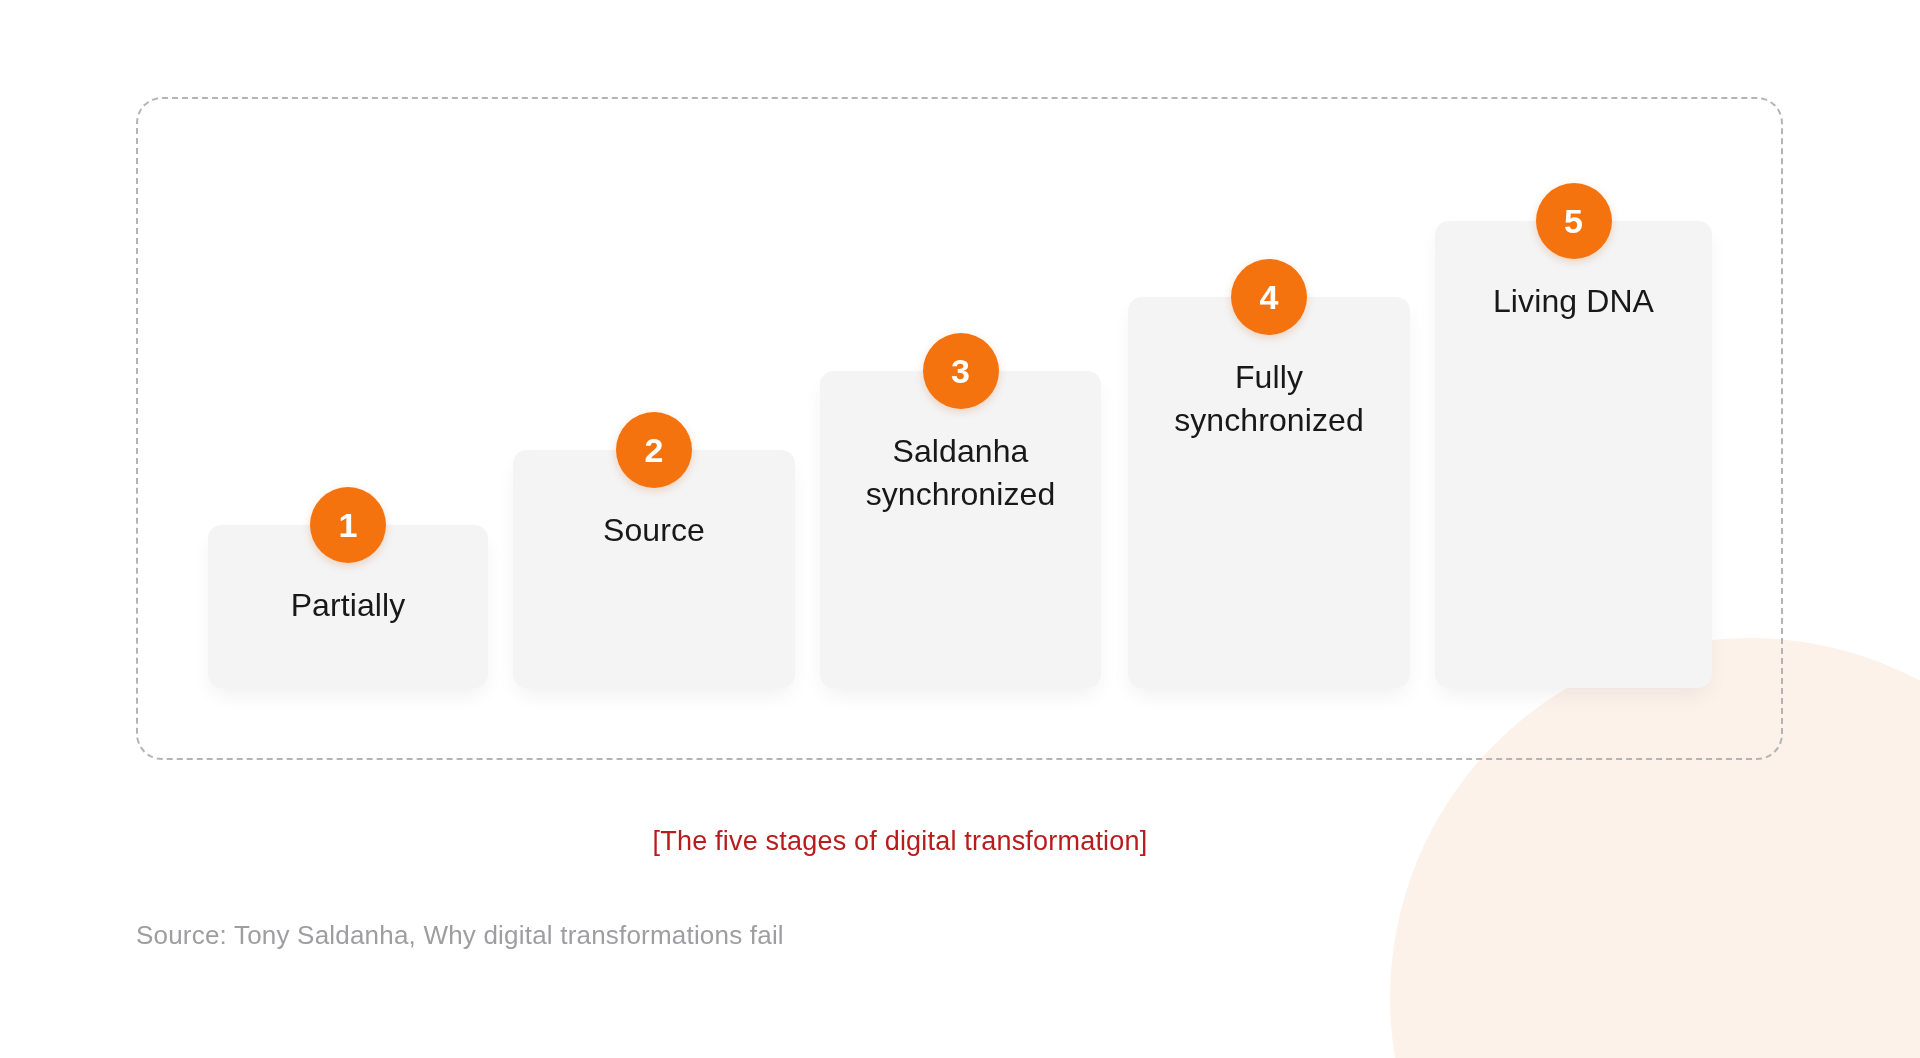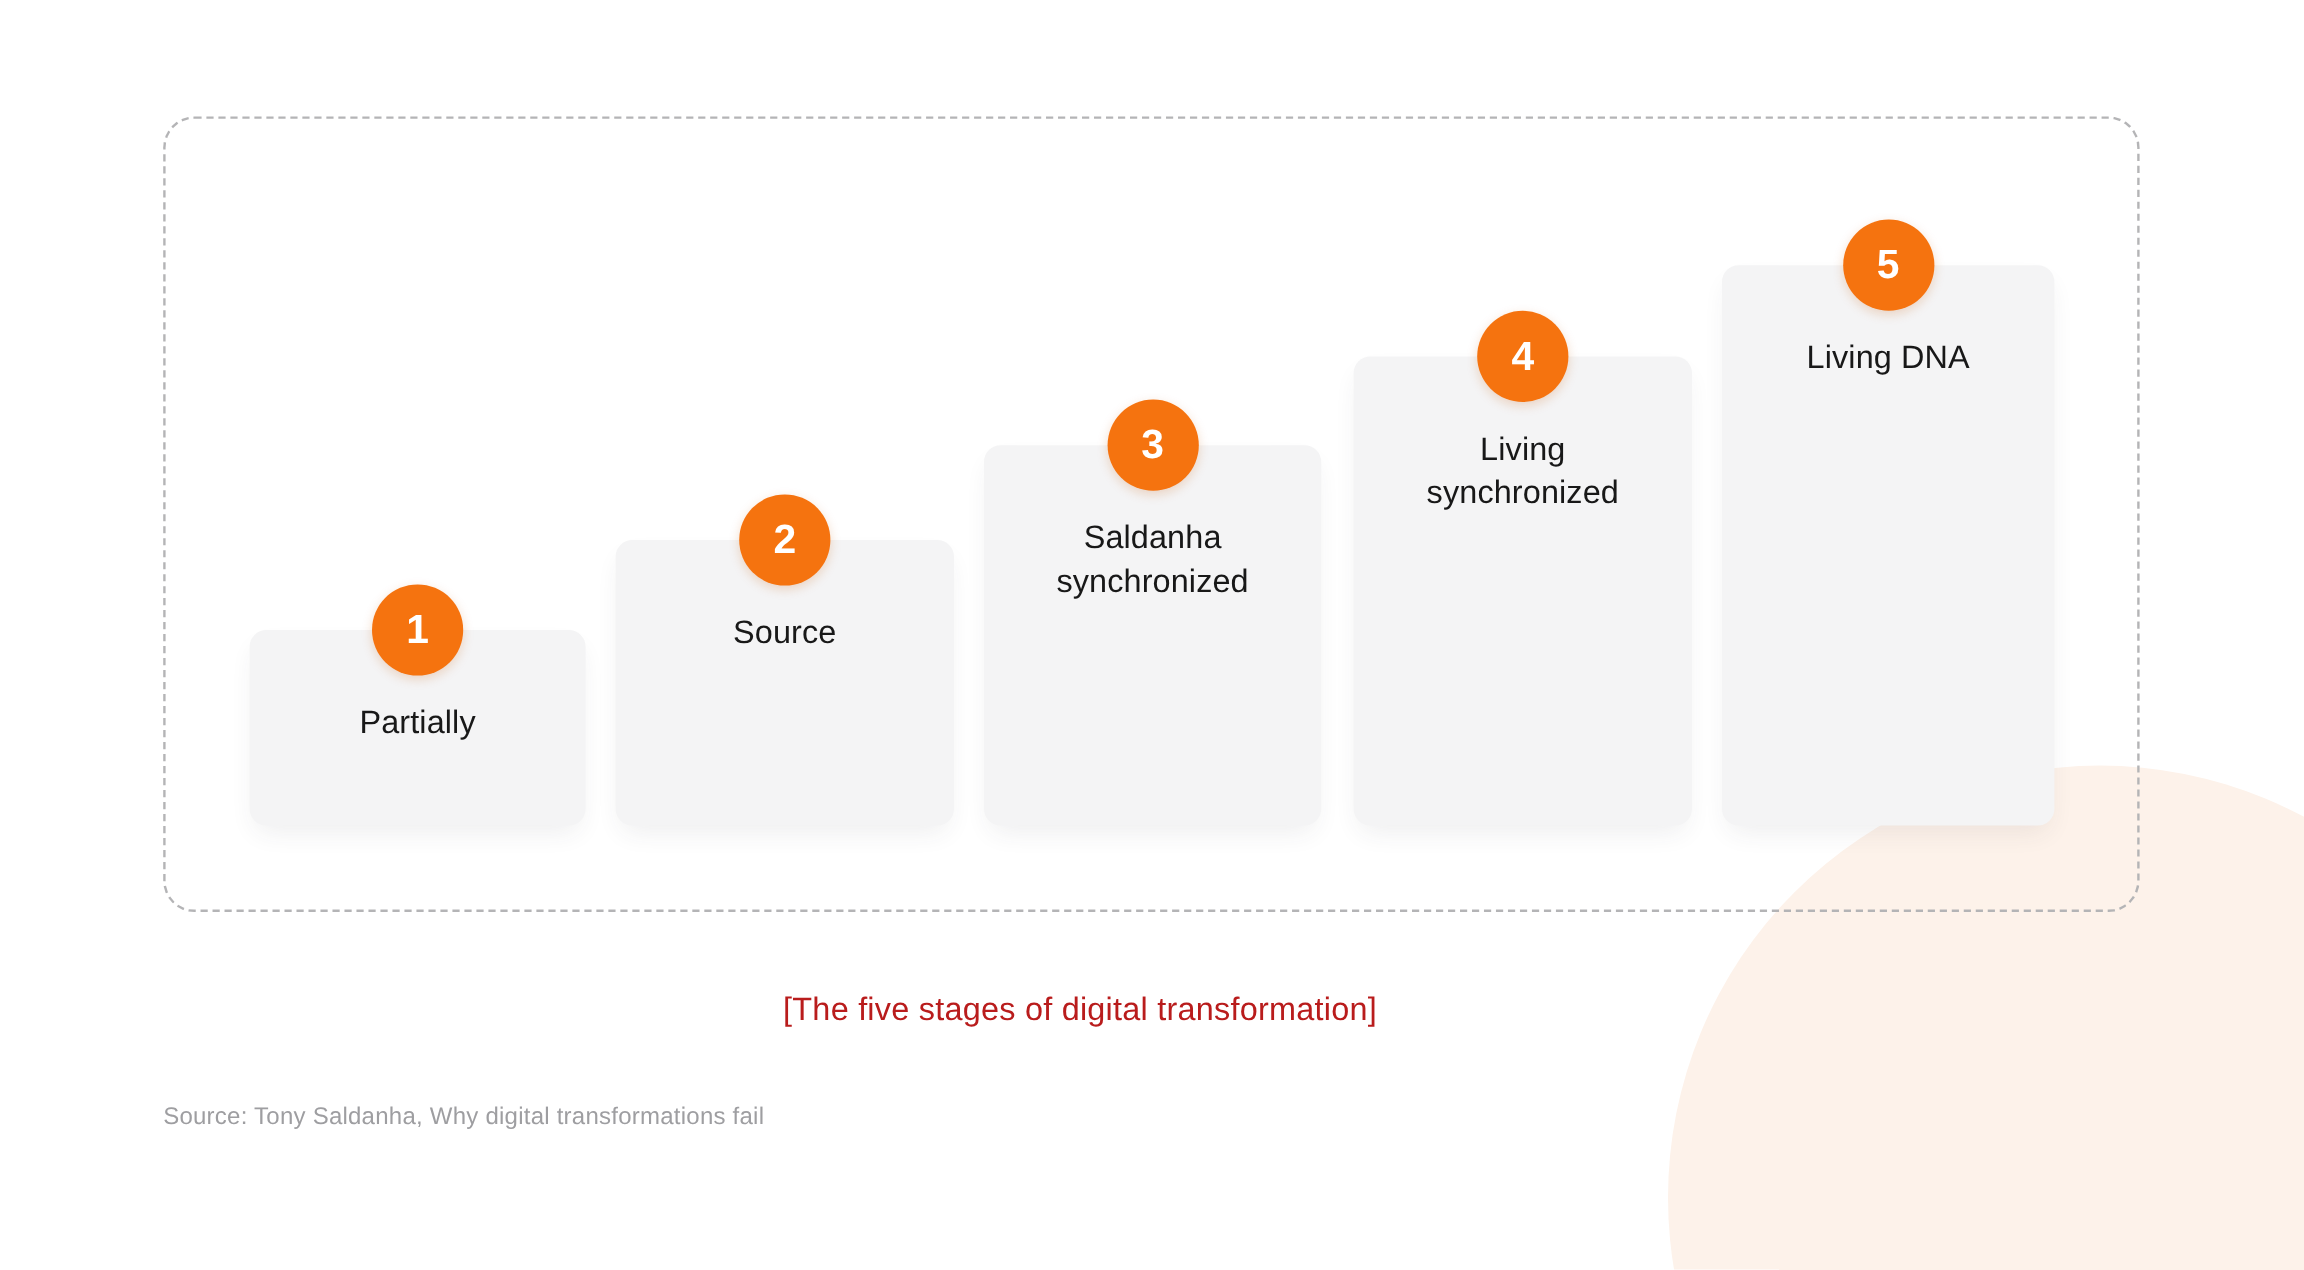--- a/index.html
+++ b/index.html
@@ -72,21 +72,21 @@
     border-radius: 14px;
     box-shadow: 0 10px 22px -6px rgba(60, 60, 70, 0.09);
   }
 
   .bar-label {
     position: absolute;
     left: 0;
     width: 100%;
     text-align: center;
     color: #181818;
-    font-size: 27px;
+    font-size: 32px;
     line-height: 1.35;
     letter-spacing: 0.1px;
     font-weight: 400;
     white-space: pre-line;
   }
 
   .badge {
     position: absolute;
     width: 76px;
     height: 76px;
@@ -116,21 +116,21 @@
     font-size: 27px;
     letter-spacing: 0.2px;
     z-index: 2;
   }
 
   .source {
     position: absolute;
     left: 136px;
     top: 920px;
     color: #9e9ea1;
-    font-size: 20px;
+    font-size: 26px;
     letter-spacing: 0.2px;
     z-index: 2;
   }
 </style>
 </head>
 <body>
 
 <div class="deco-blob"></div>
 
 <div class="figure">
@@ -154,21 +154,21 @@
     <div class="bar-wrap" style="left:684px; width:281px; height:317px;">
       <div class="bar" style="height:317px;"></div>
       <div class="badge" style="top:-38px;">3</div>
       <div class="bar-label" style="top:59px;">Saldanha
 synchronized</div>
     </div>
 
     <div class="bar-wrap" style="left:992px; width:282px; height:391px;">
       <div class="bar" style="height:391px;"></div>
       <div class="badge" style="top:-38px;">4</div>
-      <div class="bar-label" style="top:59px;">Living
+      <div class="bar-label" style="top:59px;">Fully
 synchronized</div>
     </div>
 
     <div class="bar-wrap" style="left:1299px; width:277px; height:467px;">
       <div class="bar" style="height:467px;"></div>
       <div class="badge" style="top:-38px;">5</div>
       <div class="bar-label" style="top:59px;">Living DNA</div>
     </div>
 
   </div>

